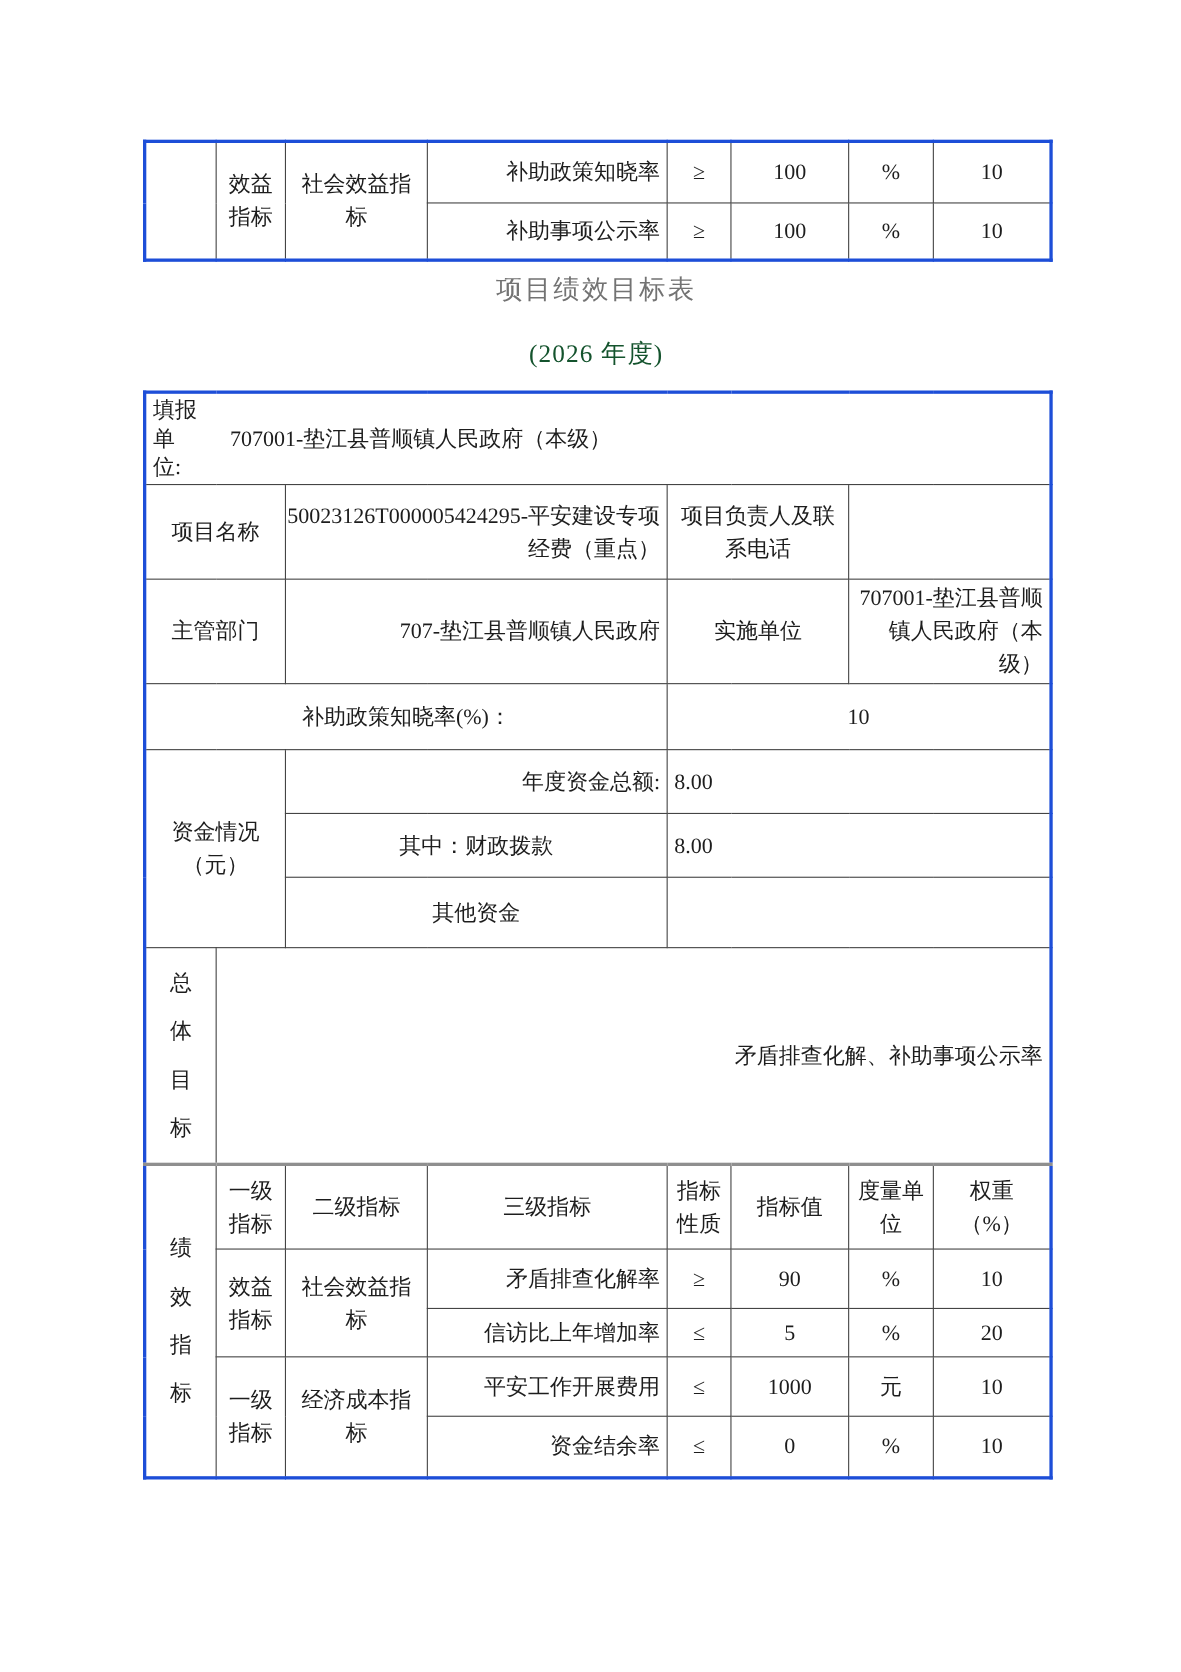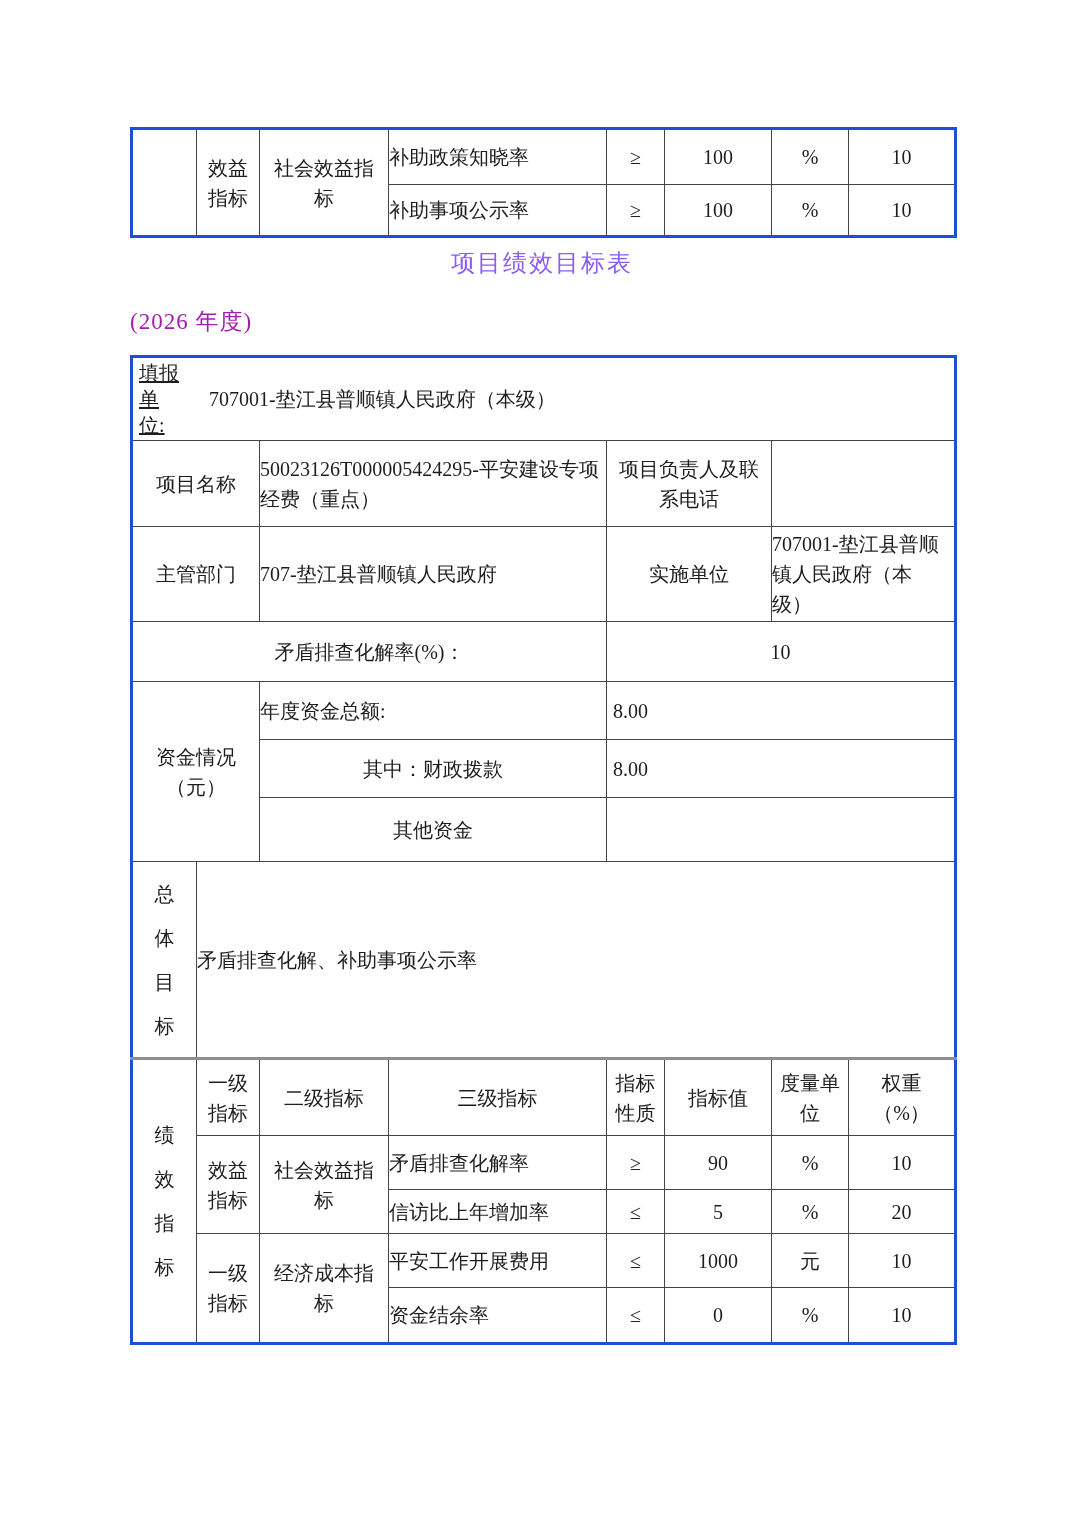--- a/index.html
+++ b/index.html
@@ -3,47 +3,47 @@
 <meta charset="utf-8">
 <style>
   html,body { margin:0; padding:0; background:#ffffff; }
   .page {
     position:relative; width:1074px; height:1520px; background:#ffffff;
     font-family:"Liberation Serif","DejaVu Serif",serif;
     color:#1d1d1d; font-size:20px;
   }
   .doc-title {
     position:absolute; left:130px; width:824px; top:247px;
-    text-align:center; font-size:24px; letter-spacing:2px; color:#8b5cf6;
+    text-align:center; font-size:24px; letter-spacing:2px; color:#737373;
   }
   .doc-subtitle {
     position:absolute; left:130px; width:824px; top:306px;
-    text-align:left; font-size:23px; letter-spacing:1px; color:#a21caf;
+    text-align:center; font-size:23px; letter-spacing:1px; color:#14532d;
   }
   table.tbl {
     position:absolute; left:130px; width:824px;
     border-collapse:collapse; table-layout:fixed;
     border:3px solid #1d4ed8;
   }
   .tbl td {
     border:1px solid #444444;
     vertical-align:middle; text-align:center;
     padding:2px 6px; line-height:30px; overflow:hidden;
     word-break:break-all;
   }
   .top-tbl { top:127px; border-top:none; }
   .top-tbl tr.cut-row td { border-top:none; }
   .main-tbl { top:355px; }
-  td.left  { text-align:left;  padding-left:0; }
+  td.left  { text-align:right;  padding-left:0; }
   td.right { text-align:left; padding-right:12px; }
   .pre { white-space:pre-line; }
   td.vert { line-height:44px; padding:0 2px; }
   tr.hdr td { border-top:3px solid #8f8f8f; }
   .filler-wrap { display:flex; align-items:center; text-align:left; }
-  .filler-label { width:48px; line-height:26px; white-space:pre-line; flex:none;text-decoration:underline; }
+  .filler-label { width:48px; line-height:26px; white-space:pre-line; flex:none; }
   .filler-value { margin-left:22px; }
 </style>
 </head>
 <body>
 
 <div class="page">
 
   <table class="tbl top-tbl">
     <colgroup>
       <col style="width:65px">
@@ -111,21 +111,21 @@
     </tr>
 
     <tr style="height:88px">
       <td colspan="2">主管部门</td>
       <td colspan="2" class="left">707-垫江县普顺镇人民政府</td>
       <td colspan="2">实施单位</td>
       <td colspan="2" class="left">707001-垫江县普顺镇人民政府（本级）</td>
     </tr>
 
     <tr style="height:60px">
-      <td colspan="4">矛盾排查化解率(%)：</td>
+      <td colspan="4">补助政策知晓率(%)：</td>
       <td colspan="4">10</td>
     </tr>
 
     <tr style="height:58px">
       <td colspan="2" rowspan="3" class="pre">资金情况
 （元）</td>
       <td colspan="2" class="left">年度资金总额:</td>
       <td colspan="4" class="right">8.00</td>
     </tr>
     <tr style="height:58px">

